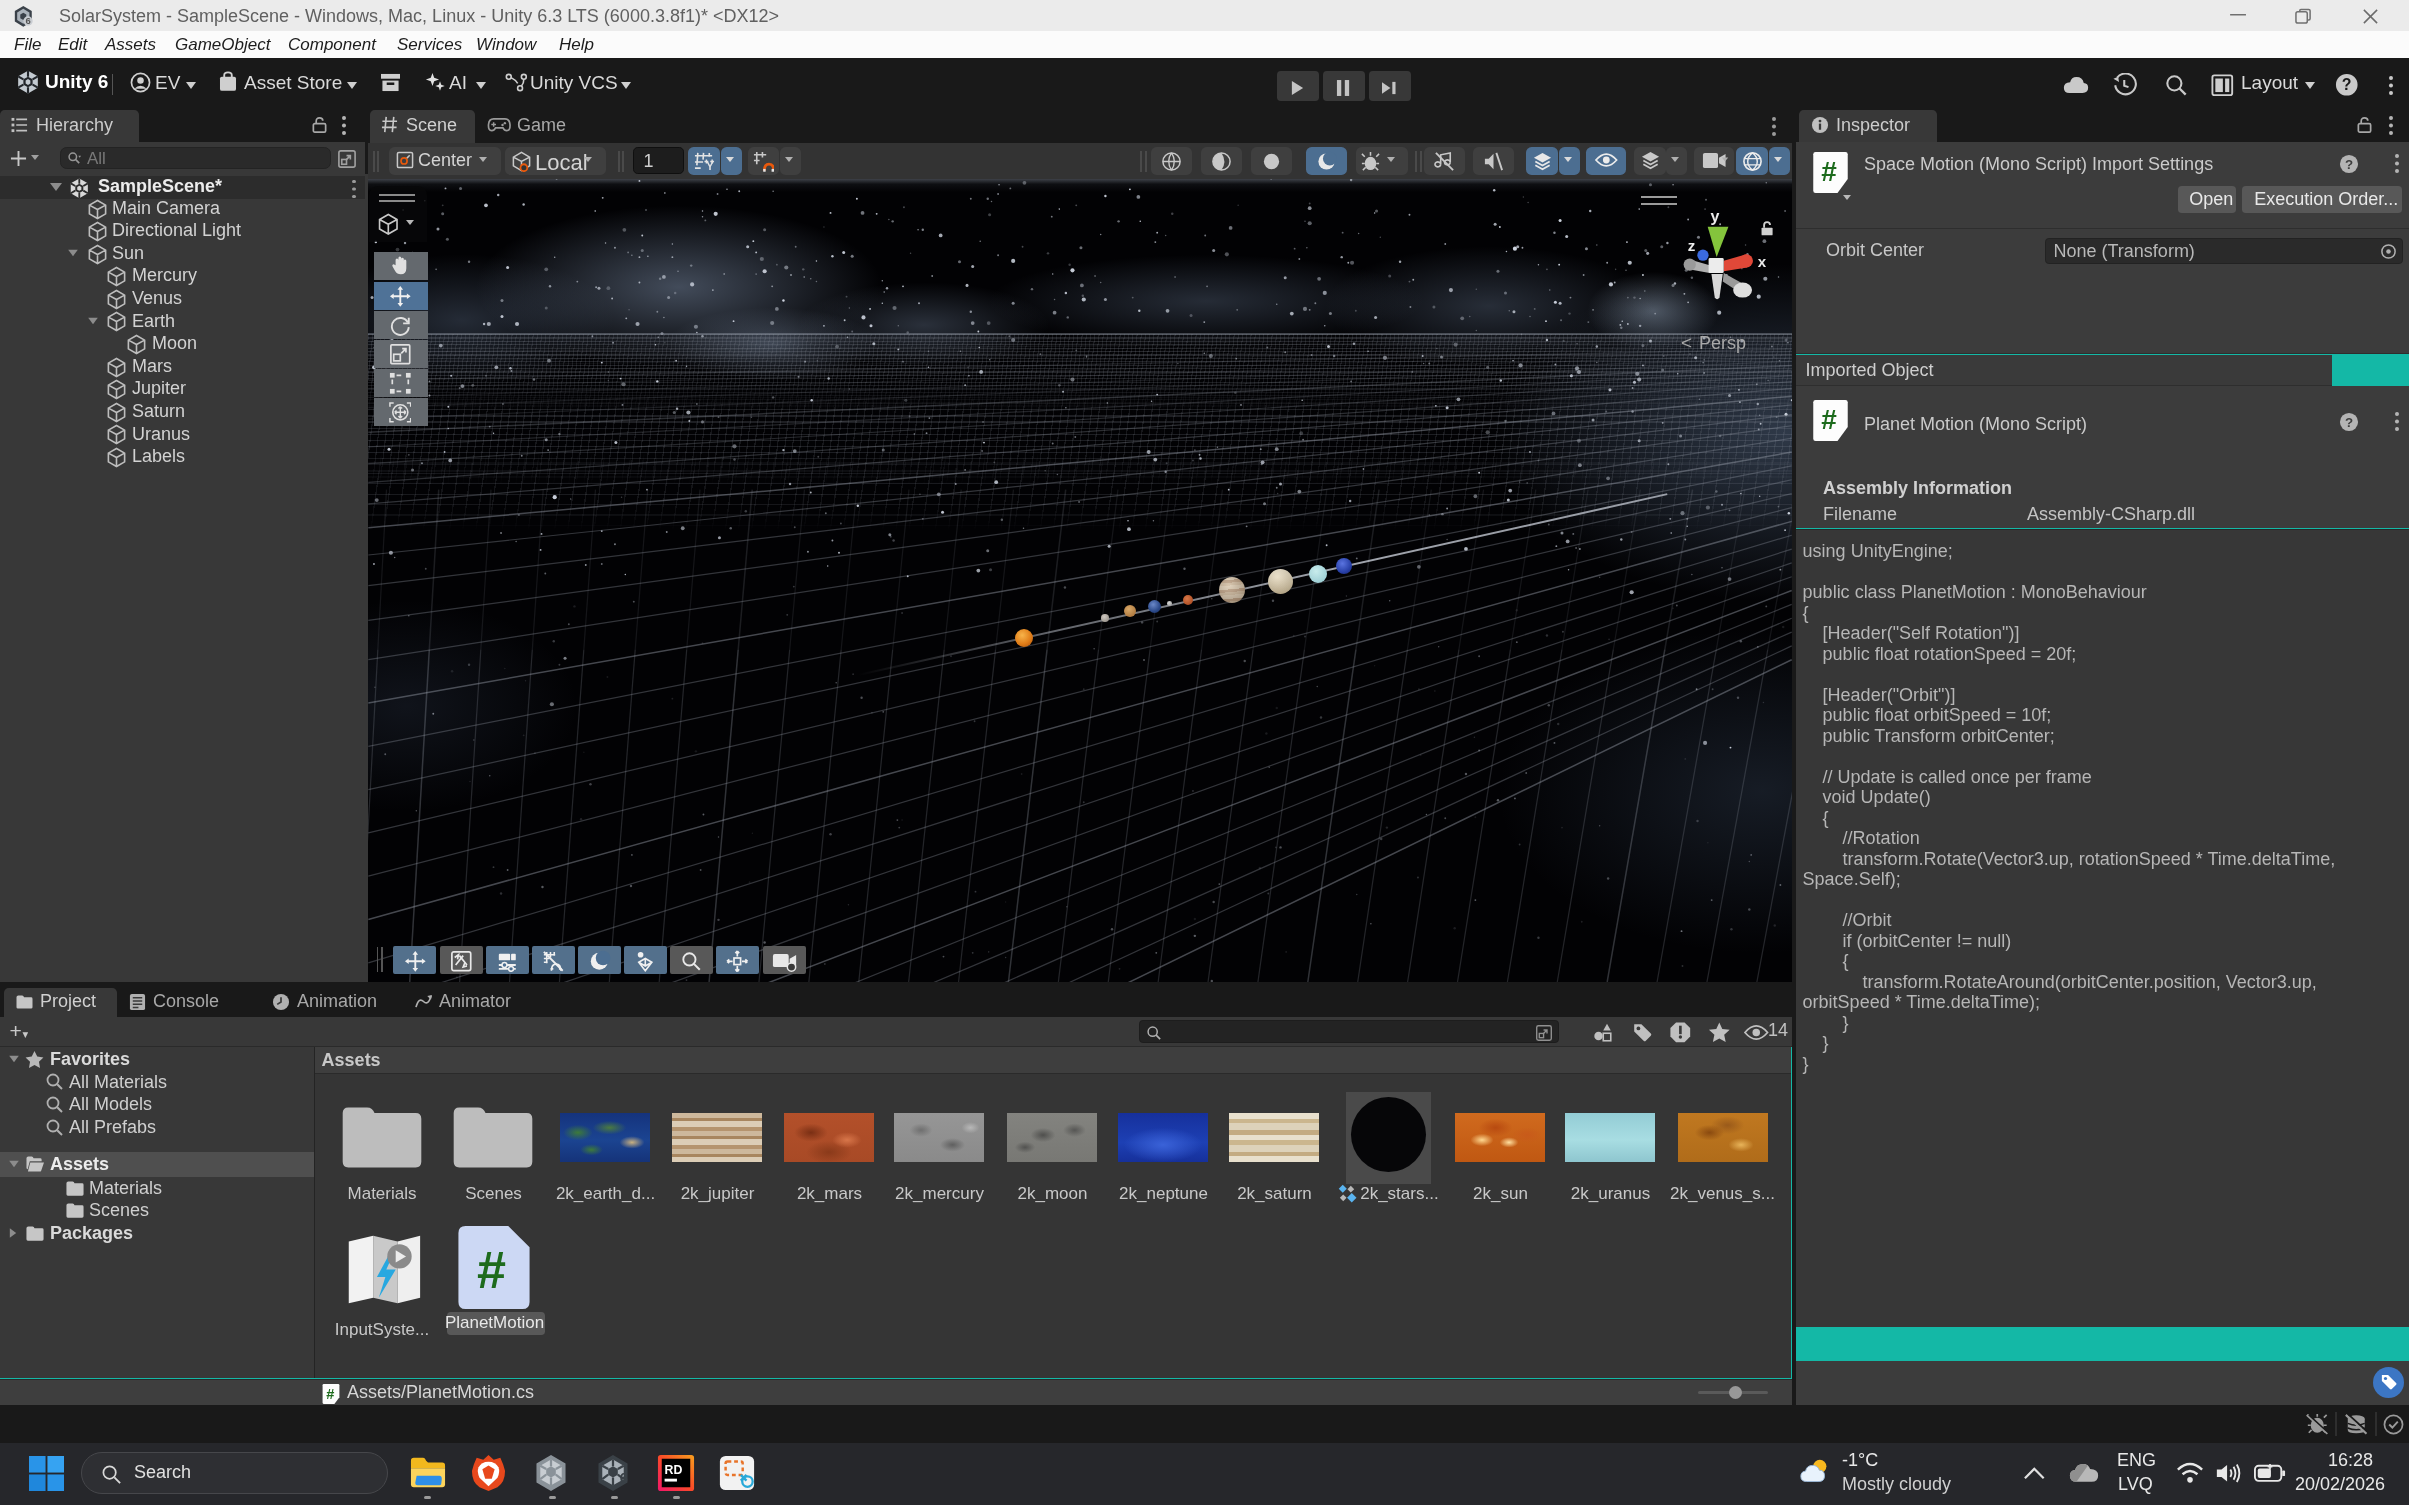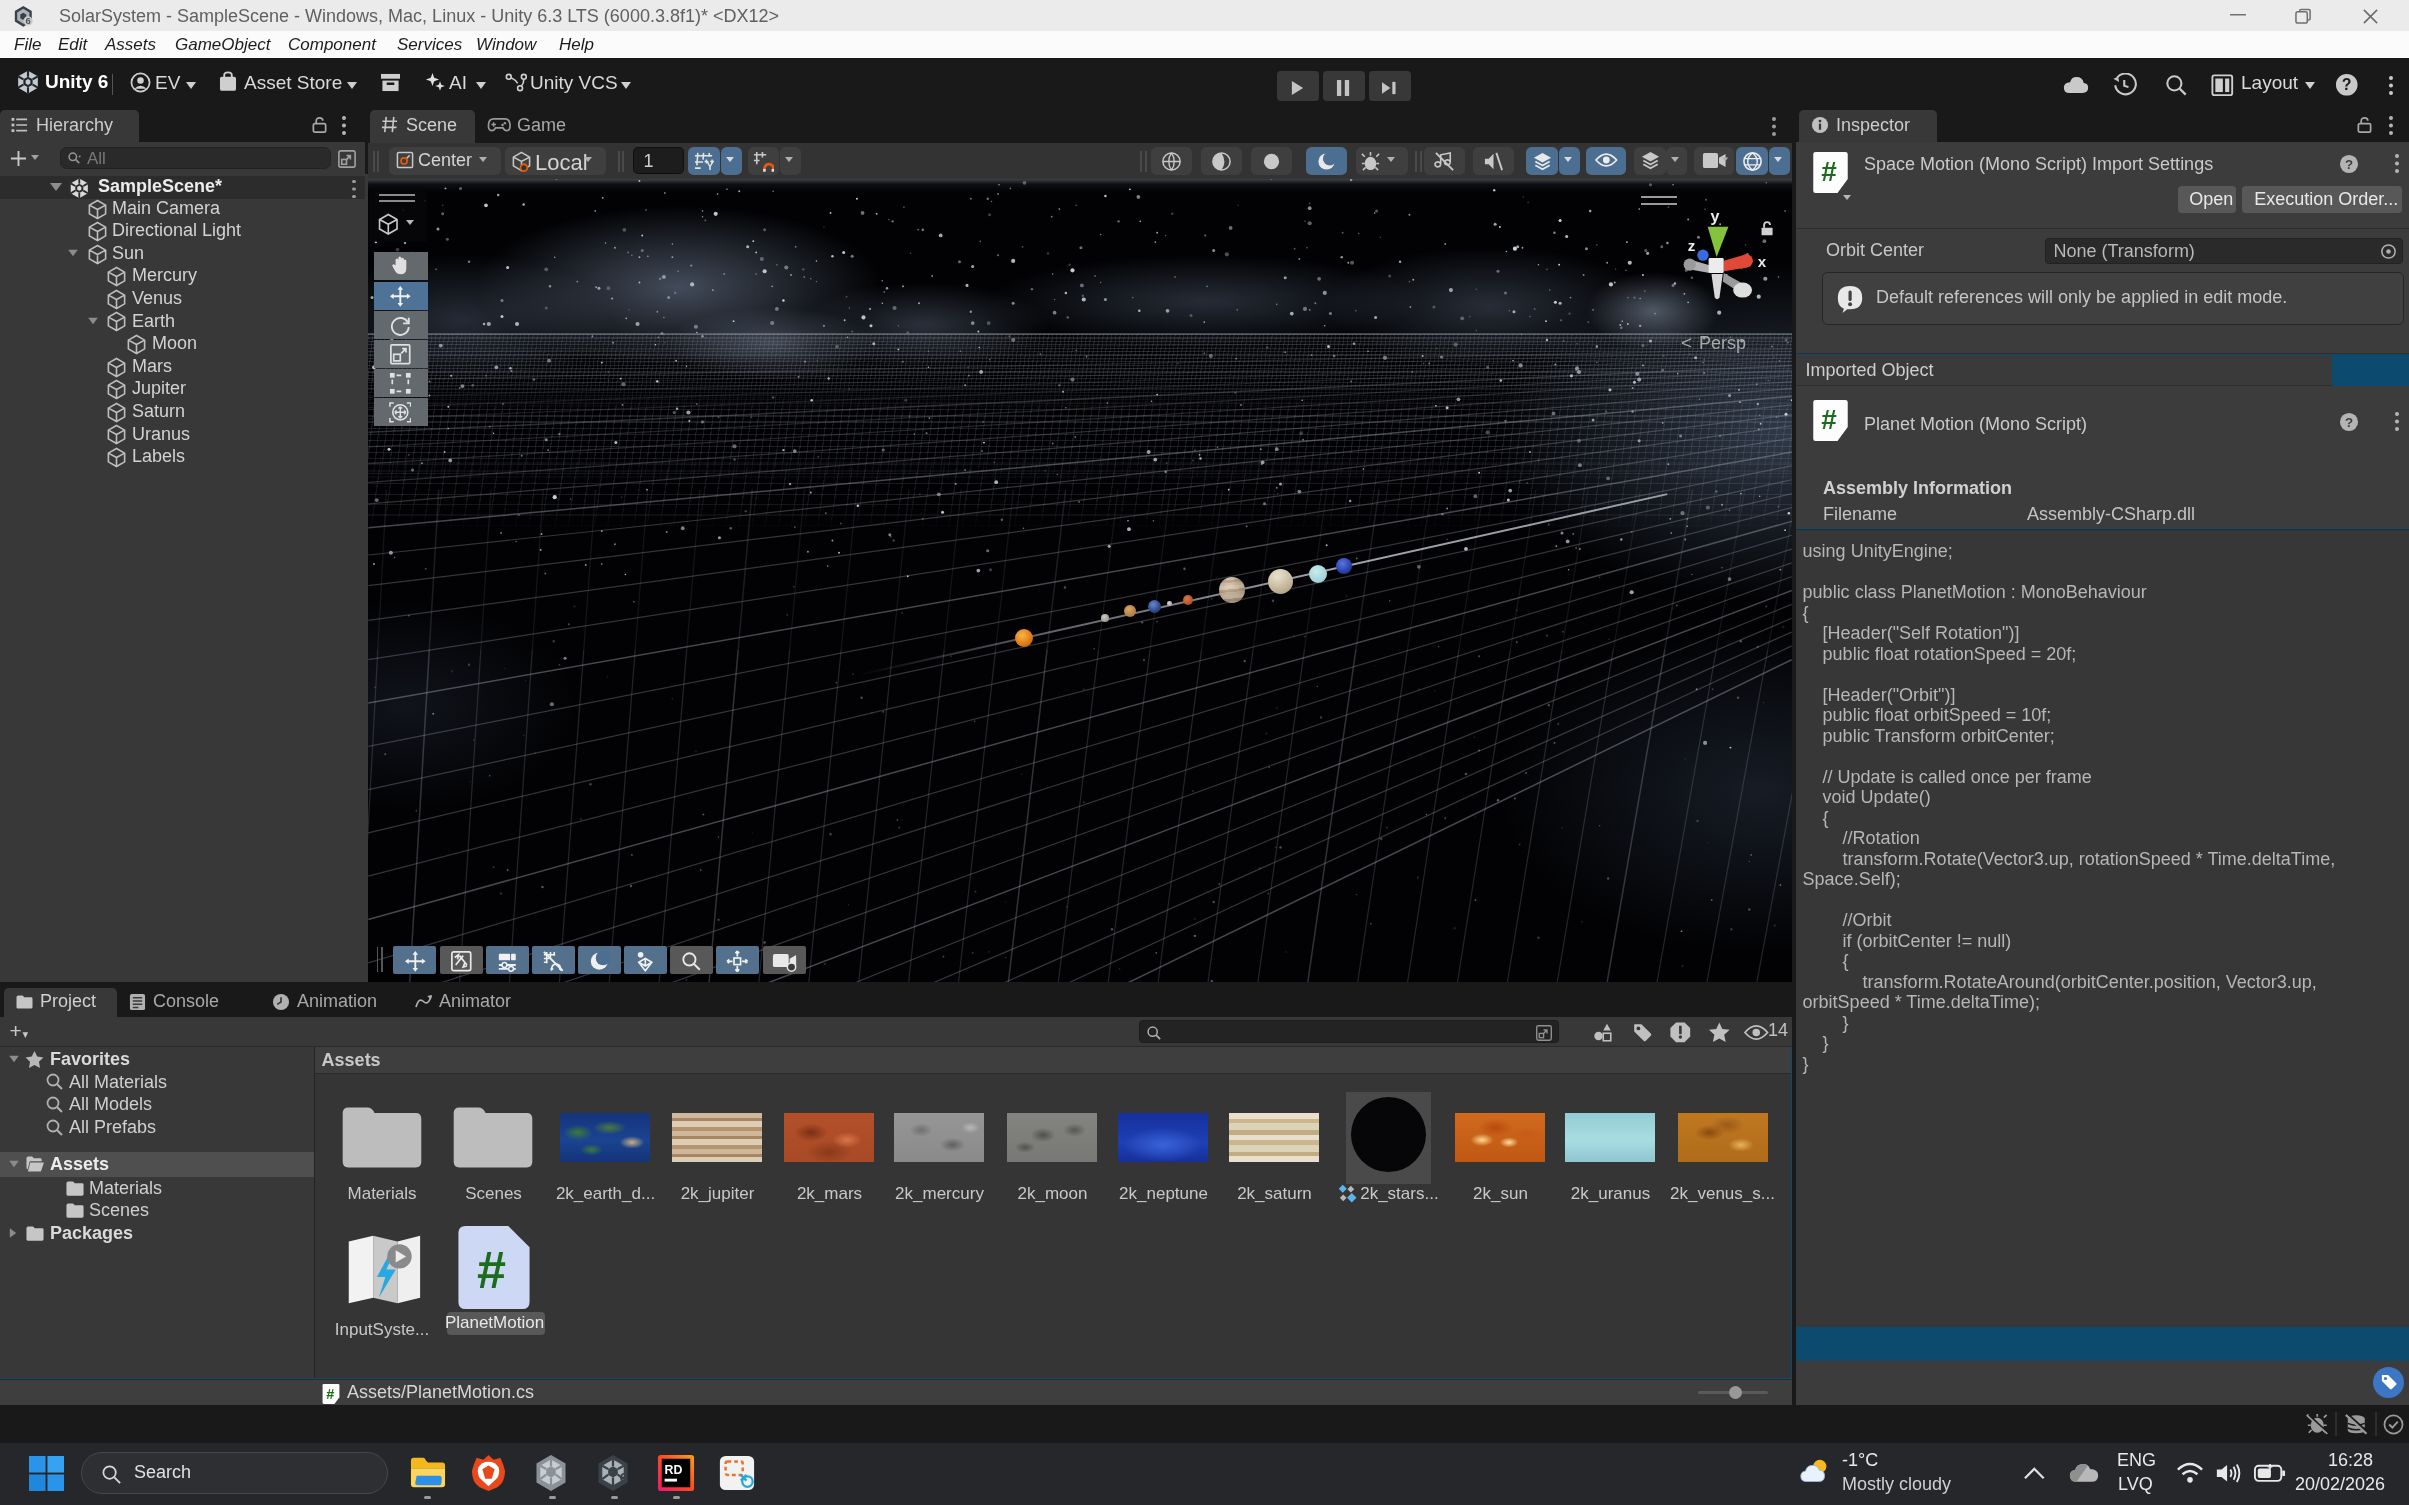--- a/index.html
+++ b/index.html
@@ -16,21 +16,21 @@
 .mitem { top:3.8px;font-style:italic; }
 
 
 #toolbar { left:0; top:58px; width:2280px; height:49px; background:#191919; color:#dadada; font-size:19px; }
 .tbtxt { top:14px; }
 .playbtn { top:13px; width:42px; height:30px; background:#383838; border-radius:3.8px; }
 
 
 .tabrow { background:#191919; }
 .tab-active { background:#383838; border-radius:4.7px 4.7px 0 0; }
-.panel { background:#0c4a6e; }
+.panel { background:#14b8a6; }
 #hierarchy { left:0; top:107px; width:365px; height:875px; }
 #scenepanel { left:368px; top:107px; width:1424px; height:875px; }
 #inspector { left:1796px; top:107px; width:614px; height:1298px; }
 #project { left:0; top:986px; width:1792px; height:419px; }
 #statusbar { left:0; top:1405px; width:2410px; height:38px; background:#191919; }
 #taskbar { left:0; top:1443px; width:2410px; height:63px; background:#26272b; }
 .trundot { top:53px; width:6.6px; height:2.8px; border-radius:1.9px; background:#9a9a9a; }
 .arrow-dn { width:0; height:0; border-left:5.6px solid transparent; border-right:5.6px solid transparent; border-top:7.5px solid #cfcfcf; }
 .arrow-dn.sm { border-left-width:4.7px; border-right-width:4.7px; border-top-width:5.6px; }
 .kebab { width:3.8px; height:3.8px; background:var(--kc,#b4b4b4); border-radius:50%; box-shadow:0 7.5px 0 var(--kc,#b4b4b4), 0 15px 0 var(--kc,#b4b4b4); }
@@ -1594,28 +1594,20 @@
     </div>
     <div class="abs" style="left:0;top:122px;width:614px;height:125px;background:#3c3c3c;border-bottom:0.9px solid #2e2e2e">
       <span class="abs" style="left:30px;top:11.3px;font-size:18px;color:#c8c8c8">Orbit Center</span>
       <div class="abs" style="left:249px;top:9.4px;width:358px;height:25.4px;background:#2a2a2a;border:0.9px solid #222;border-radius:3.8px">
         <span class="abs" style="left:7.5px;top:1.9px;font-size:18px;color:#b8b8b8">None (Transform)</span>
         <svg class="abs" style="left:334px;top:3.8px" width="17" height="17" viewBox="0 0 18 18">
             <circle cx="9" cy="9" r="7" fill="none" stroke="#b0b0b0" stroke-width="1.6"></circle>
             <circle cx="9" cy="9" r="2.4" fill="#b0b0b0"></circle>
           </svg>
       </div>
-      <div class="abs" style="left:26px;top:43px;width:582px;height:53px;background:#404040;border:0.9px solid #262626;border-radius:5.6px">
-        <svg class="abs" style="left:12.2px;top:11.3px" width="30" height="30" viewBox="0 0 32 32">
-            <path d="M16 2 Q29 2 29 15 Q29 27 16 27 L13 27 L8 31 L9.5 26.5 Q3 24 3 15 Q3 2 16 2 Z" fill="#e8e8e8"></path>
-            <rect x="14.4" y="7" width="3.4" height="11" rx="1.6" fill="#404040"></rect>
-            <circle cx="16.1" cy="21.5" r="2.1" fill="#404040"></circle>
-          </svg>
-        <span class="abs" style="left:53px;top:14px;font-size:18px;color:#c4c4c4">Default references will only be applied in edit mode.</span>
-      </div>
     </div>
     <div class="abs" style="left:0;top:248px;width:536px;height:31px;background:#3a3a3a;border-bottom:0.9px solid #2e2e2e">
       <span class="abs" style="left:9.4px;top:4.7px;font-size:18px;color:#cecece">Imported Object</span>
     </div>
     <div class="abs" style="left:0;top:279px;width:614px;height:85px;background:#3c3c3c;border-bottom:0.9px solid #2e2e2e">
       <svg class="abs" style="left:17px;top:14px" width="35" height="41" viewBox="0 0 37 44">
           <path d="M2.5 0 L34.5 0 Q37 0 37 2.5 L37 29 L26 44 L2.5 44 Q0 44 0 41.5 L0 2.5 Q0 0 2.5 0 Z" fill="#fdfdfd"></path>
           <text x="17" y="31" font-size="30" font-weight="bold" fill="#1d6b1d" text-anchor="middle">#</text>
         </svg>
       <span class="abs" style="left:68px;top:28px;font-size:18px;color:#cacaca">Planet Motion (Mono Script)</span>

